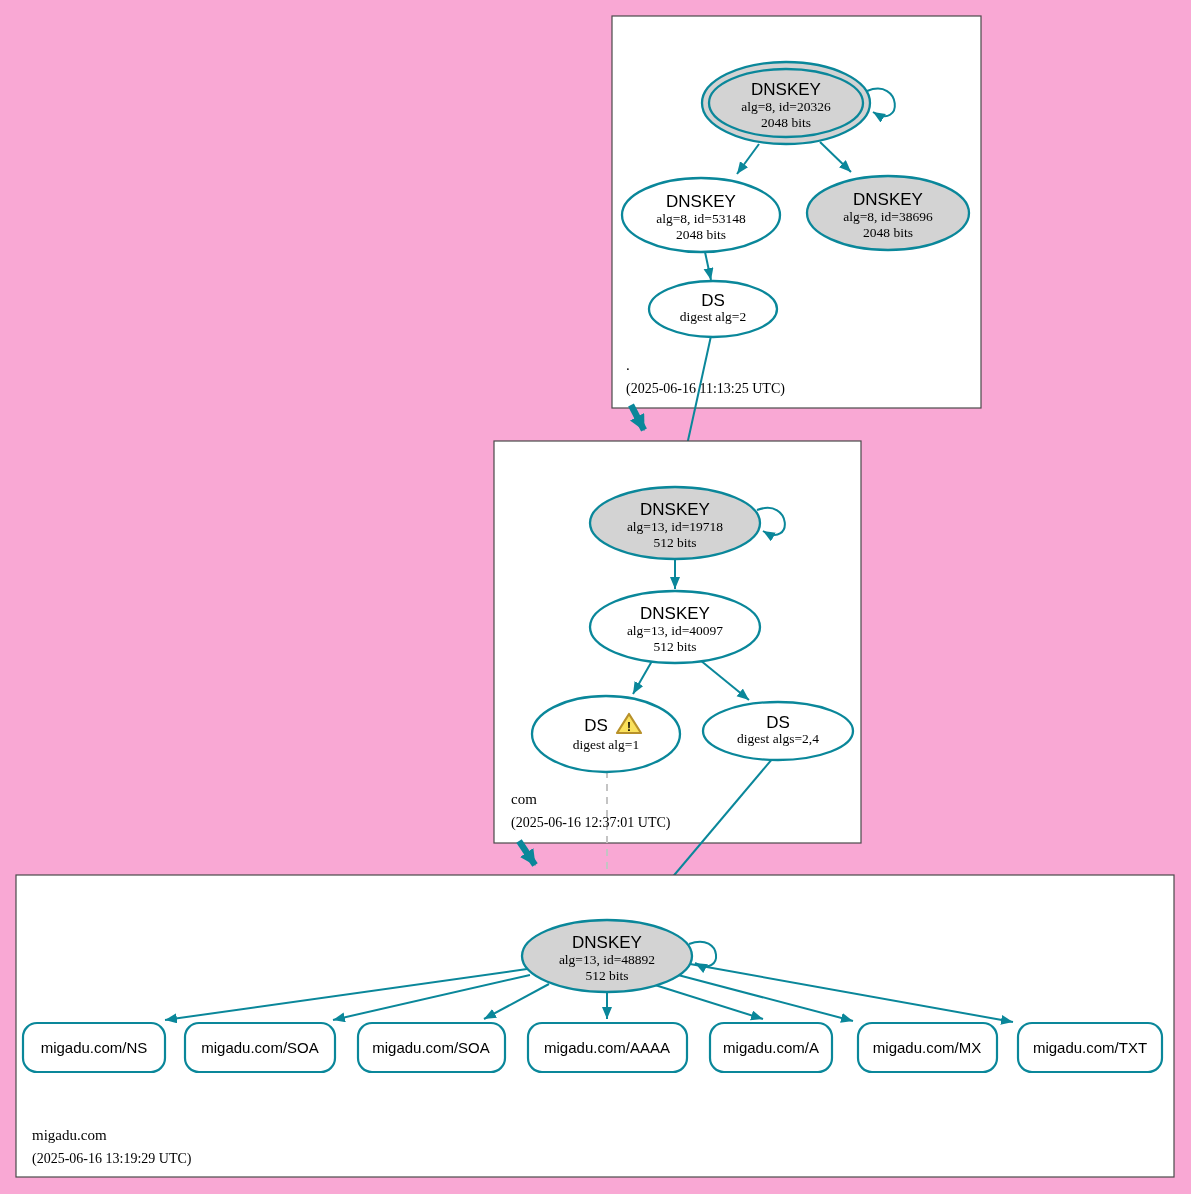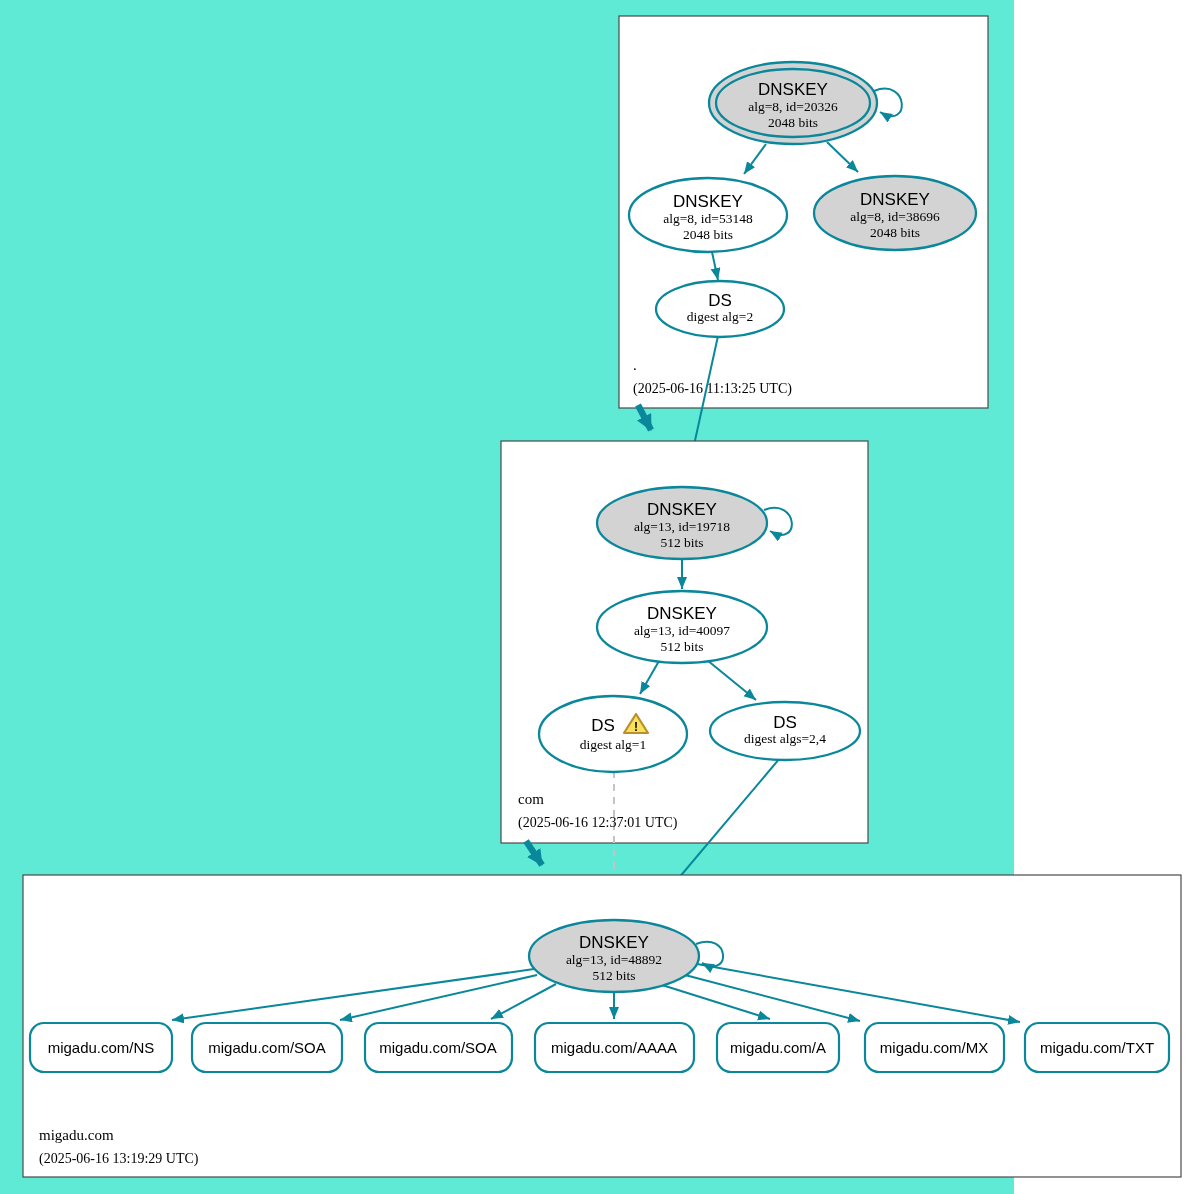--- a/index.html
+++ b/index.html
@@ -1,16 +1,16 @@
 <!DOCTYPE html>
 <html><head>
 <meta charset="utf-8">
 <style>
   html,body { margin:0; padding:0; background:#ffffff; }
-  .stage { width:1007px; height:1194px; position:relative; background:#5eead4;padding-left:7px; }
+  .stage { width:1191px; height:1194px; position:relative; background:#f9a8d4; }
   svg { display:block; }
   .zone-box { fill:#ffffff; stroke:#4a4a4a; stroke-width:1.2; }
   .edge { stroke:#0a879a; stroke-width:2; fill:none; }
   .edge-thick { stroke:#0a879a; stroke-width:6.5; fill:none; }
   .edge-dashed { stroke:#c4c4c4; stroke-width:2; fill:none; stroke-dasharray:7 6; }
   .node-ksk { fill:#d3d3d3; stroke:#0a879a; stroke-width:2.3; }
   .node-zsk { fill:#ffffff; stroke:#0a879a; stroke-width:2.3; }
   .node-ds { fill:#ffffff; stroke:#0a879a; stroke-width:2.3; }
   .node-inner { fill:none; stroke:#0a879a; stroke-width:2.3; }
   .rrset-box { fill:#ffffff; stroke:#0a879a; stroke-width:2.2; }

